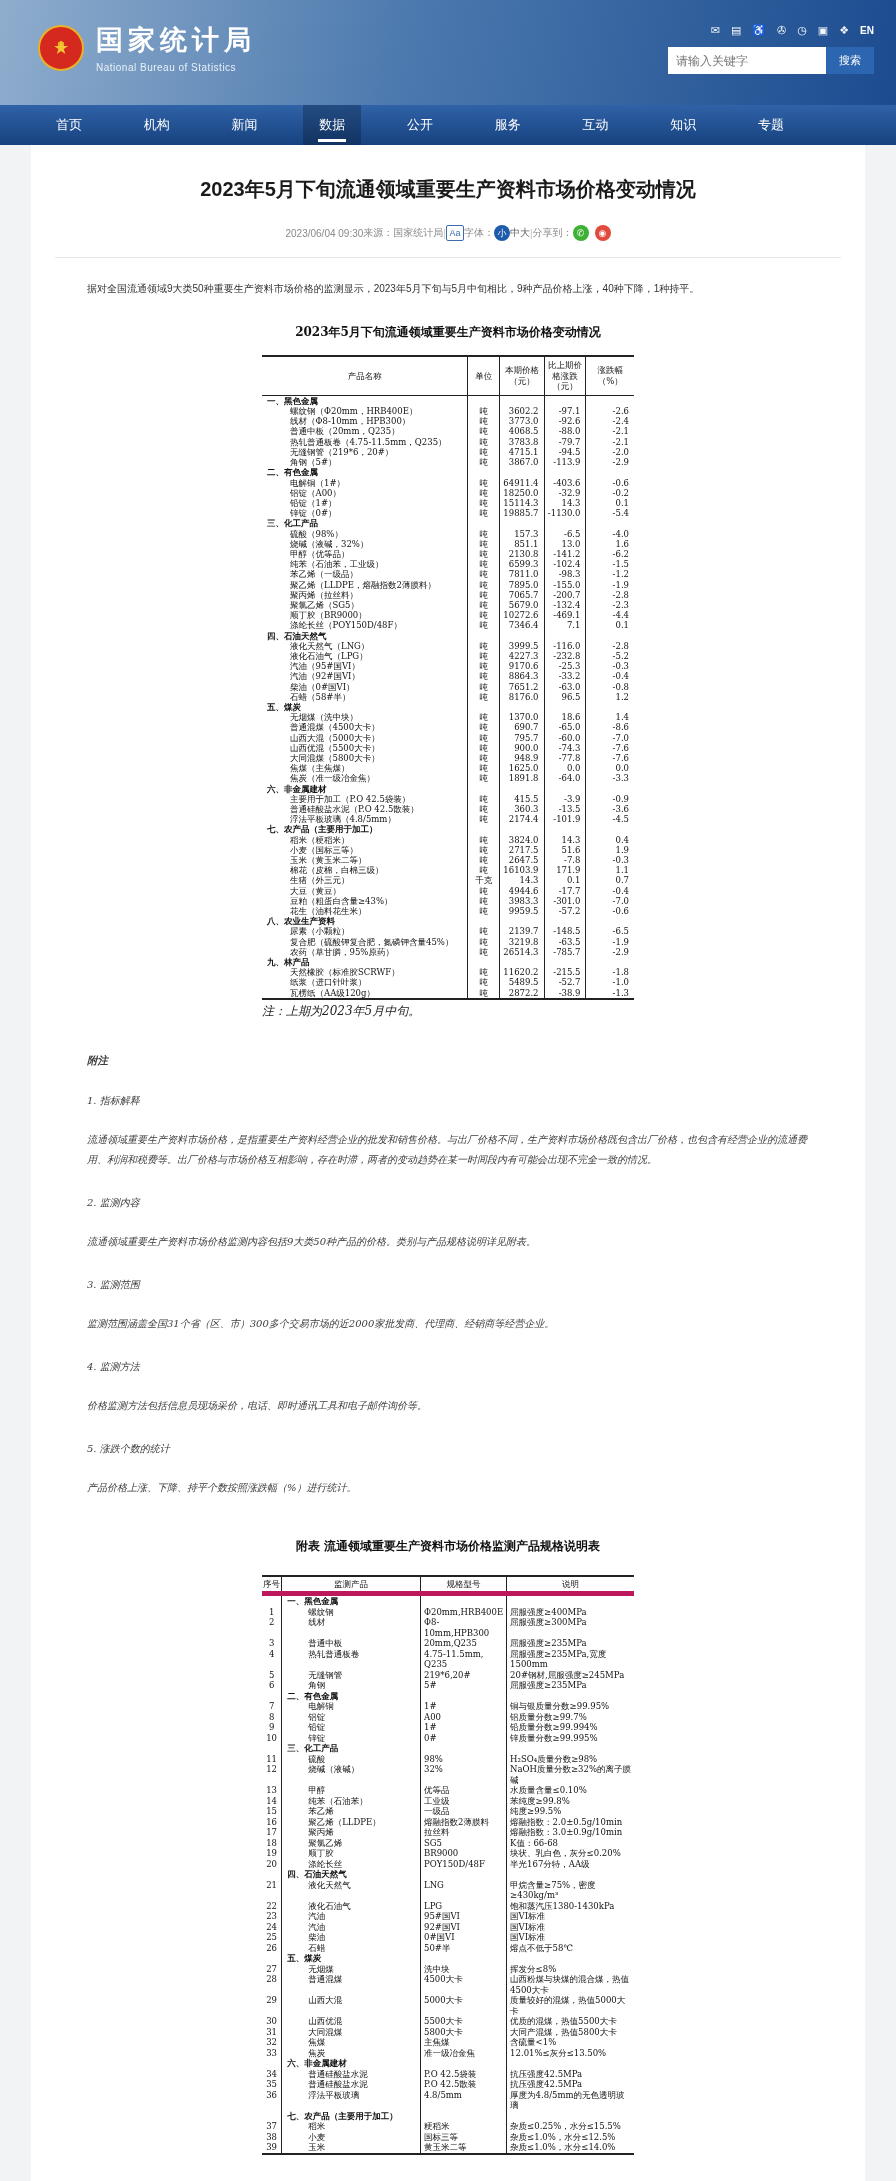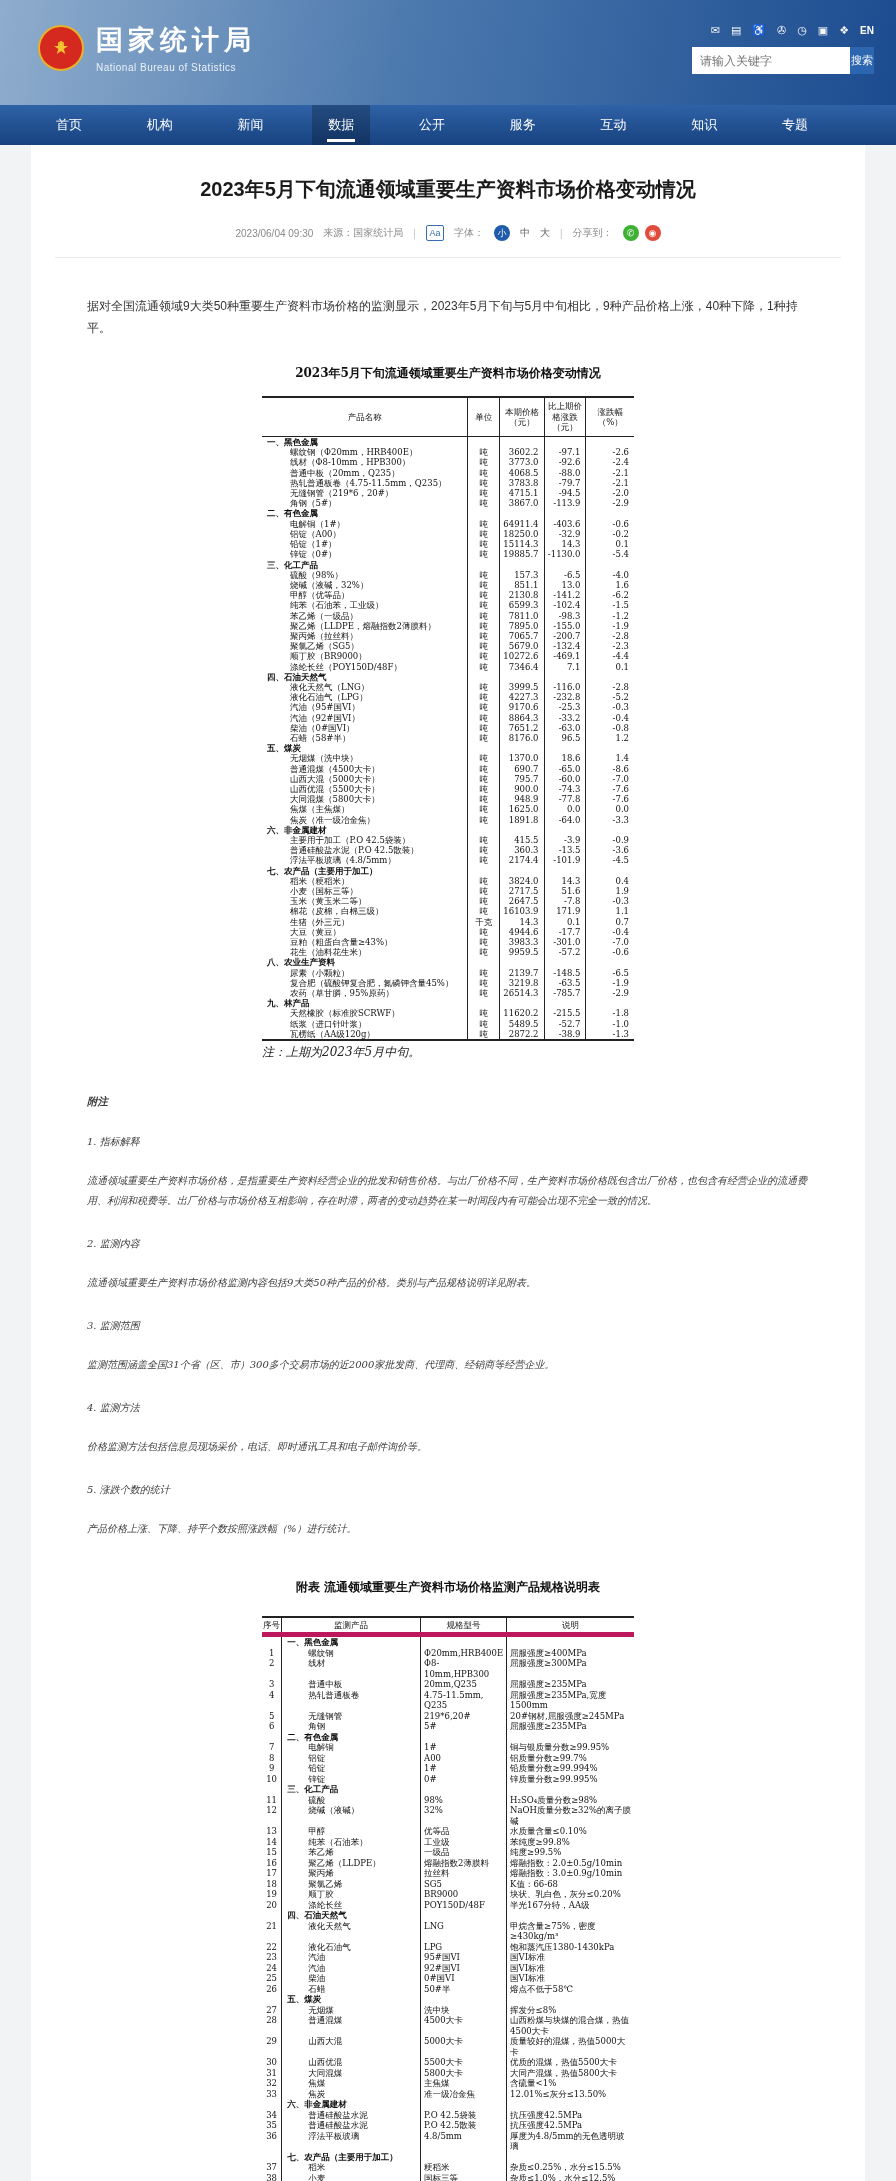--- a/index.html
+++ b/index.html
@@ -11,41 +11,41 @@
   .logo-wrap { position:absolute; left:38px; top:22px; display:flex; align-items:center; gap:12px; }
   .emblem { width:46px; height:46px; border-radius:50%; background:radial-gradient(circle at 50% 42%, #e8b22a 0 10%, #d5281e 11% 100%); border:2px solid #e8b22a; display:flex; align-items:center; justify-content:center; color:#f5c431; font-size:18px; }
   .site-titles .cn { color:#fff; font-size:27px; font-weight:bold; letter-spacing:5px; }
   .site-titles .en { color:#eaf1f8; font-size:10px; margin-top:4px; letter-spacing:0.5px; }
   .header-right { position:absolute; right:22px; top:24px; display:flex; flex-direction:column; align-items:flex-end; gap:10px; }
   .top-icons { display:flex; align-items:center; gap:11px; color:#fff; font-size:11px; }
   .top-icons .ticon { cursor:pointer; opacity:.95; }
   .en-label { font-size:10px; font-weight:bold; cursor:pointer; }
   .search-bar { display:flex; }
   .search-input { width:158px; height:27px; border:none; padding:0 8px; font-size:12px; color:#333; background:#fff; outline:none; }
-  .search-btn { height:27px; width:24px; border:none; background:#2d66b0; color:#fff; font-size:11px; cursor:pointer; }
+  .search-btn { height:27px; width:48px; border:none; background:#2d66b0; color:#fff; font-size:11px; cursor:pointer; }
 
   
-  .main-nav { height:40px; background:linear-gradient(#2f62a7,#17427f); display:flex; align-items:stretch; justify-content:space-between; padding:0 72px 0 40px; }
+  .main-nav { height:40px; background:linear-gradient(#2f62a7,#17427f); display:flex; align-items:stretch; justify-content:space-between; padding:0 96px 0 40px; }
   .nav-item { color:#fff; font-size:13px; display:flex; align-items:center; padding:0 16px; cursor:pointer; position:relative; }
   .nav-item.active { background:rgba(0,0,0,.22); }
   .nav-item.active::after { content:""; position:absolute; bottom:3px; left:50%; transform:translateX(-50%); width:28px; height:3px; background:#fff; }
 
   
   .content-card { background:#fff; margin:0 31px; padding:30px 56px 48px; min-height:1960px; }
   .article-title { text-align:center; font-size:20px; font-weight:bold; color:#1a1a1a; line-height:1.4; }
-  .meta-row { margin-top:22px; display:flex; justify-content:center; align-items:center; gap:10px; font-size:10px; color:#8a8a8a; }
+  .meta-row { margin-top:22px; display:flex; justify-content:center; align-items:center; gap:0; font-size:10px; color:#8a8a8a; }
   .meta-sep { color:#c5c5c5; }
   .aa-box { width:18px; height:16px; border:1px solid #3a6daf; color:#3a6daf; font-size:9px; display:flex; align-items:center; justify-content:center; border-radius:2px; cursor:pointer; background:#fff; }
   .font-circle { width:16px; height:16px; border-radius:50%; background:#1f5bab; color:#fff; font-size:9px; display:flex; align-items:center; justify-content:center; cursor:pointer; }
   .font-opt { cursor:pointer; color:#666; }
   .share-circle { width:16px; height:16px; border-radius:50%; color:#fff; font-size:9px; display:flex; align-items:center; justify-content:center; cursor:pointer; }
   .meta-divider { border-bottom:1px solid #e8e8e8; margin:16px -32px 0; }
 
   .byline { text-align:center; margin-top:34px; font-size:10px; color:#4a4a4a; letter-spacing:2px; font-family:"DejaVu Serif", serif; font-style:italic; }
-  .intro { margin-top:38px; font-size:12px; color:#333; line-height:1.8; }
+  .intro { margin-top:22px; font-size:10px; color:#333; line-height:1.8; }
 
   .table-title { text-align:center; font-size:12px; font-weight:bold; color:#111; margin-top:26px; font-family:"DejaVu Serif", serif; }
 
   table { border-collapse:collapse; margin:14px auto 0; font-size:8.5px; color:#111; font-family:"DejaVu Serif", serif; }
   .price-table { width:372px; border-top:2px solid #222; border-bottom:2px solid #222; }
   .price-table th { border-bottom:1px solid #222; font-weight:normal; text-align:center; padding:3px 2px; line-height:1.25; }
   .price-table th, .price-table td { border-left:1px solid #222; }
   .price-table th:first-child, .price-table td:first-child { border-left:none; }
   .price-table td { padding:0 3px; line-height:10.2px; vertical-align:top; }
   .col-name { width:206px; } .col-unit { width:32px; } .col-price { width:44px; } .col-chg { width:42px; } .col-pct { width:48px; }

